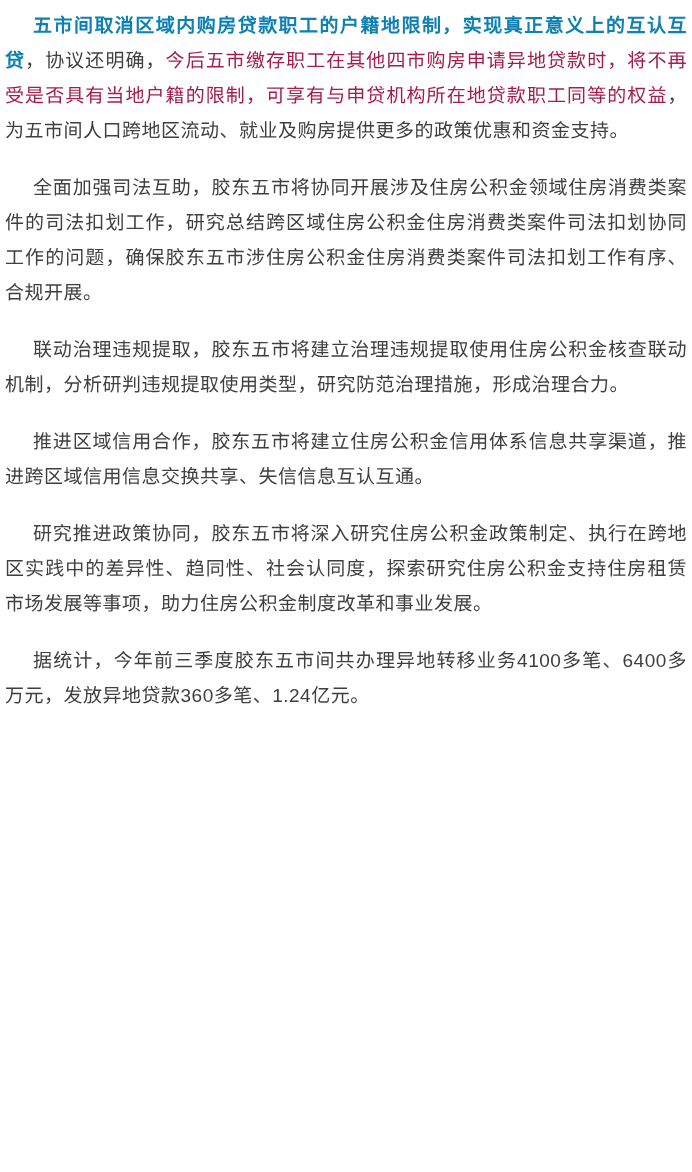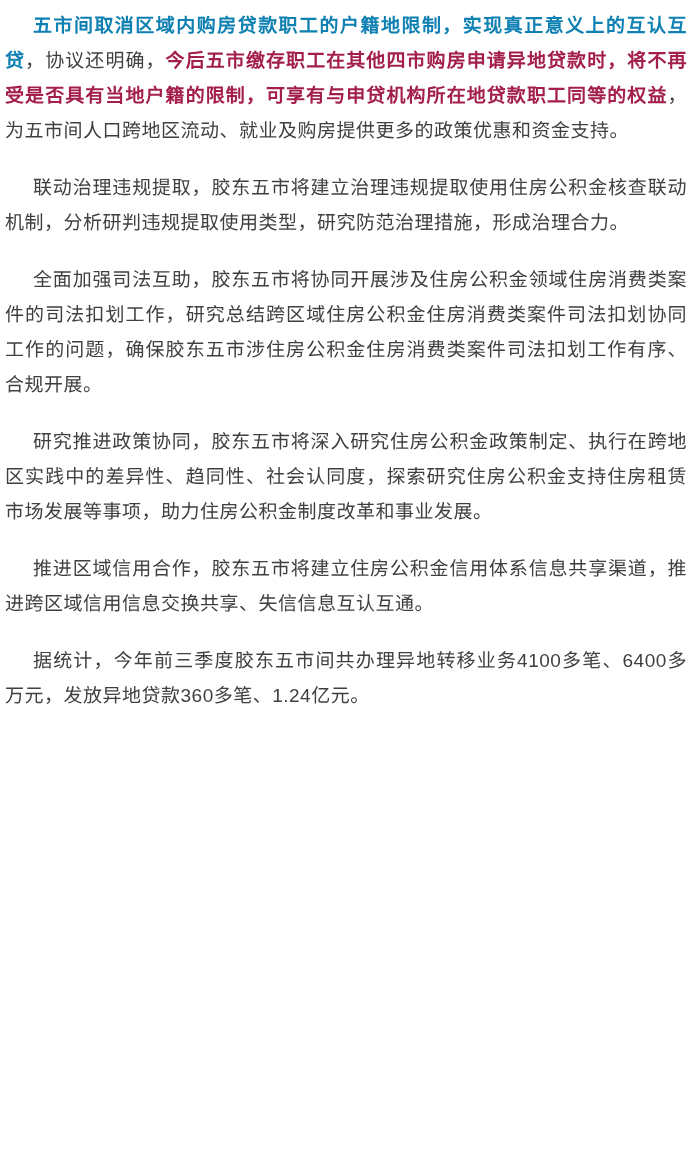--- a/index.html
+++ b/index.html
@@ -28,36 +28,36 @@
   }
   .para:last-child {
     margin-bottom: 0;
   }
   .em-blue {
     color: #0e80b2;
     font-weight: bold;
   }
   .em-red {
     color: #a31e49;
-    font-weight: bold;
+    font-weight: normal;
   }
 </style>
 </head>
 <body>
 
 <div class="article">
 
   <p class="para"><span class="em-blue">五市间取消区域内购房贷款职工的户籍地限制，实现真正意义上的互认互贷</span><span>，协议还明确，</span><span class="em-red">今后五市缴存职工在其他四市购房申请异地贷款时，将不再受是否具有当地户籍的限制，可享有与申贷机构所在地贷款职工同等的权益</span><span>，为五市间人口跨地区流动、就业及购房提供更多的政策优惠和资金支持。</span></p>
 
 
 
+  <p class="para"><span>全面加强司法互助，胶东五市将协同开展涉及住房公积金领域住房消费类案件的司法扣划工作，研究总结跨区域住房公积金住房消费类案件司法扣划协同工作的问题，确保胶东五市涉住房公积金住房消费类案件司法扣划工作有序、合规开展。</span></p>
+
   <p class="para"><span>联动治理违规提取，胶东五市将建立治理违规提取使用住房公积金核查联动机制，分析研判违规提取使用类型，研究防范治理措施，形成治理合力。</span></p>
 
-  <p class="para"><span>全面加强司法互助，胶东五市将协同开展涉及住房公积金领域住房消费类案件的司法扣划工作，研究总结跨区域住房公积金住房消费类案件司法扣划协同工作的问题，确保胶东五市涉住房公积金住房消费类案件司法扣划工作有序、合规开展。</span></p>
+  <p class="para"><span>推进区域信用合作，胶东五市将建立住房公积金信用体系信息共享渠道，推进跨区域信用信息交换共享、失信信息互认互通。</span></p>
 
   <p class="para"><span>研究推进政策协同，胶东五市将深入研究住房公积金政策制定、执行在跨地区实践中的差异性、趋同性、社会认同度，探索研究住房公积金支持住房租赁市场发展等事项，助力住房公积金制度改革和事业发展。</span></p>
-
-  <p class="para"><span>推进区域信用合作，胶东五市将建立住房公积金信用体系信息共享渠道，推进跨区域信用信息交换共享、失信信息互认互通。</span></p>
 
 
   <p class="para"><span>据统计，今年前三季度胶东五市间共办理异地转移业务4100多笔、6400多万元，发放异地贷款360多笔、1.24亿元。</span></p>
 
 </div>
 
 </body></html>

